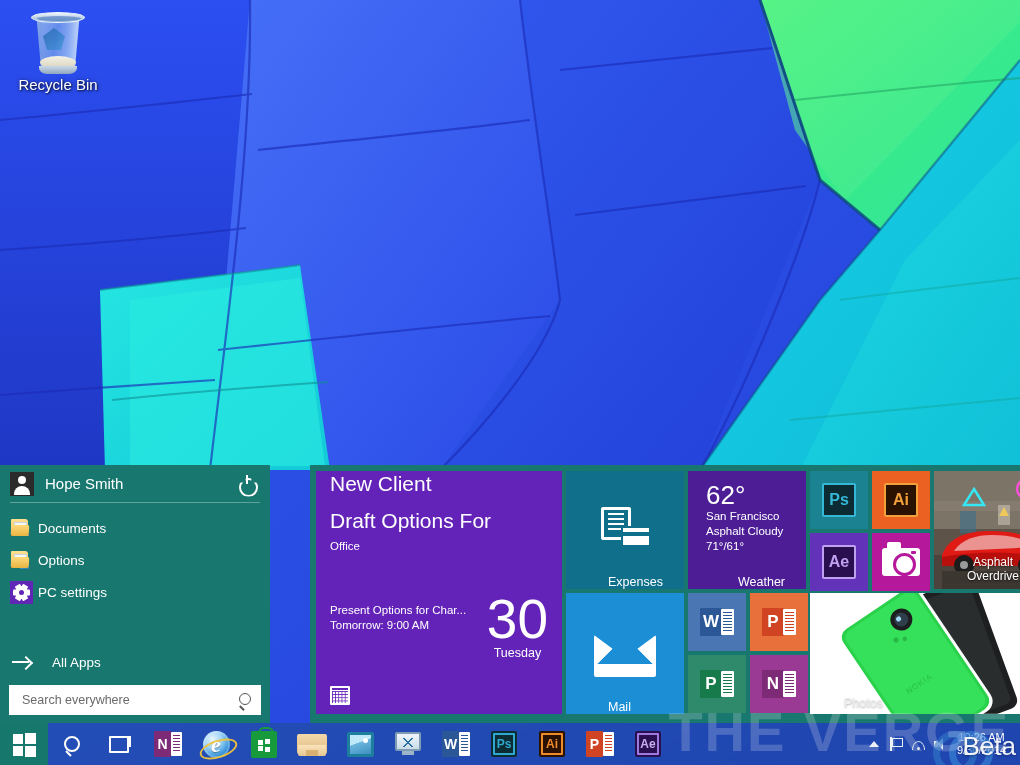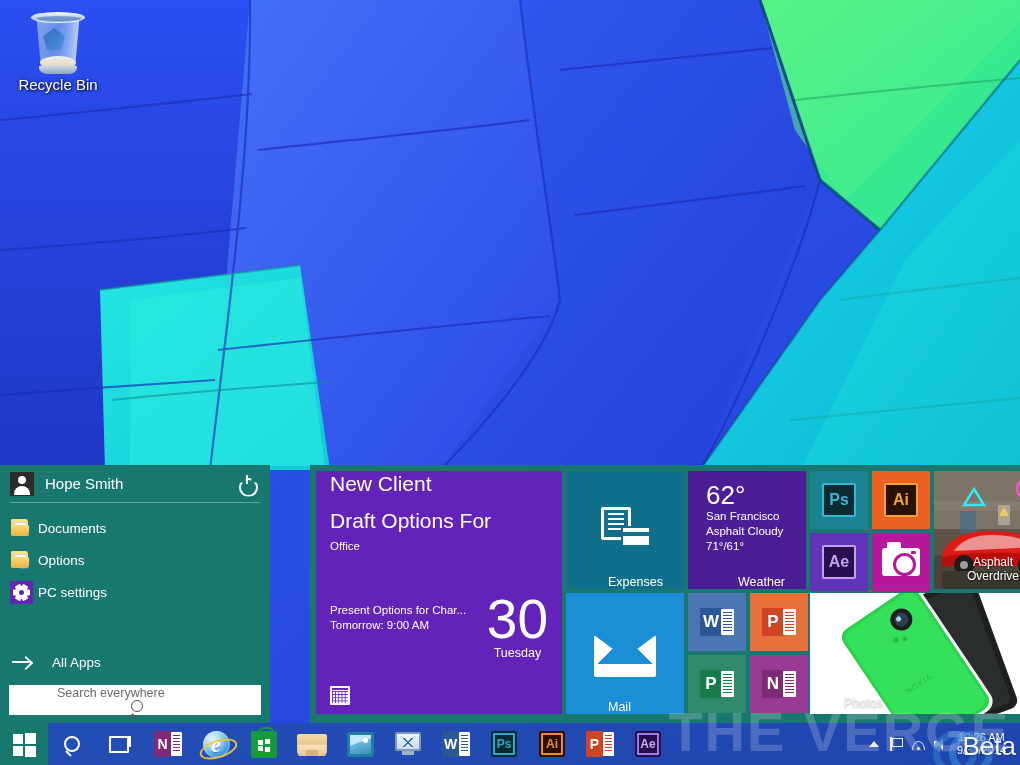--- a/index.html
+++ b/index.html
@@ -165,21 +165,21 @@
   }
   .arrow-icon::after {
     content:""; position:absolute; right:3px; top:2.5px; width:8px; height:8px;
     border-top:2px solid #fff; border-right:2px solid #fff; transform:rotate(45deg);
   }
   .allapps-label { color:#fff; font-size:13.5px; margin-left:18px; }
 
   .search-wrap { padding:0 9px 8px 9px; }
   .search-box {
     height:30px; background:#fff; display:flex; align-items:center;
-    padding:0 8px 0 13px; position:relative;flex-direction:column;
+    padding:0 8px 0 13px; position:relative;
   }
   .search-box input {
     flex:1; border:0; outline:0; font-family:inherit; font-size:12.5px; color:#555;
     background:transparent;
   }
   .search-box input::placeholder { color:#6a6a6a; }
   .mag {
     width:15px; height:15px; position:relative; flex:0 0 auto;
   }
   .mag::before {

